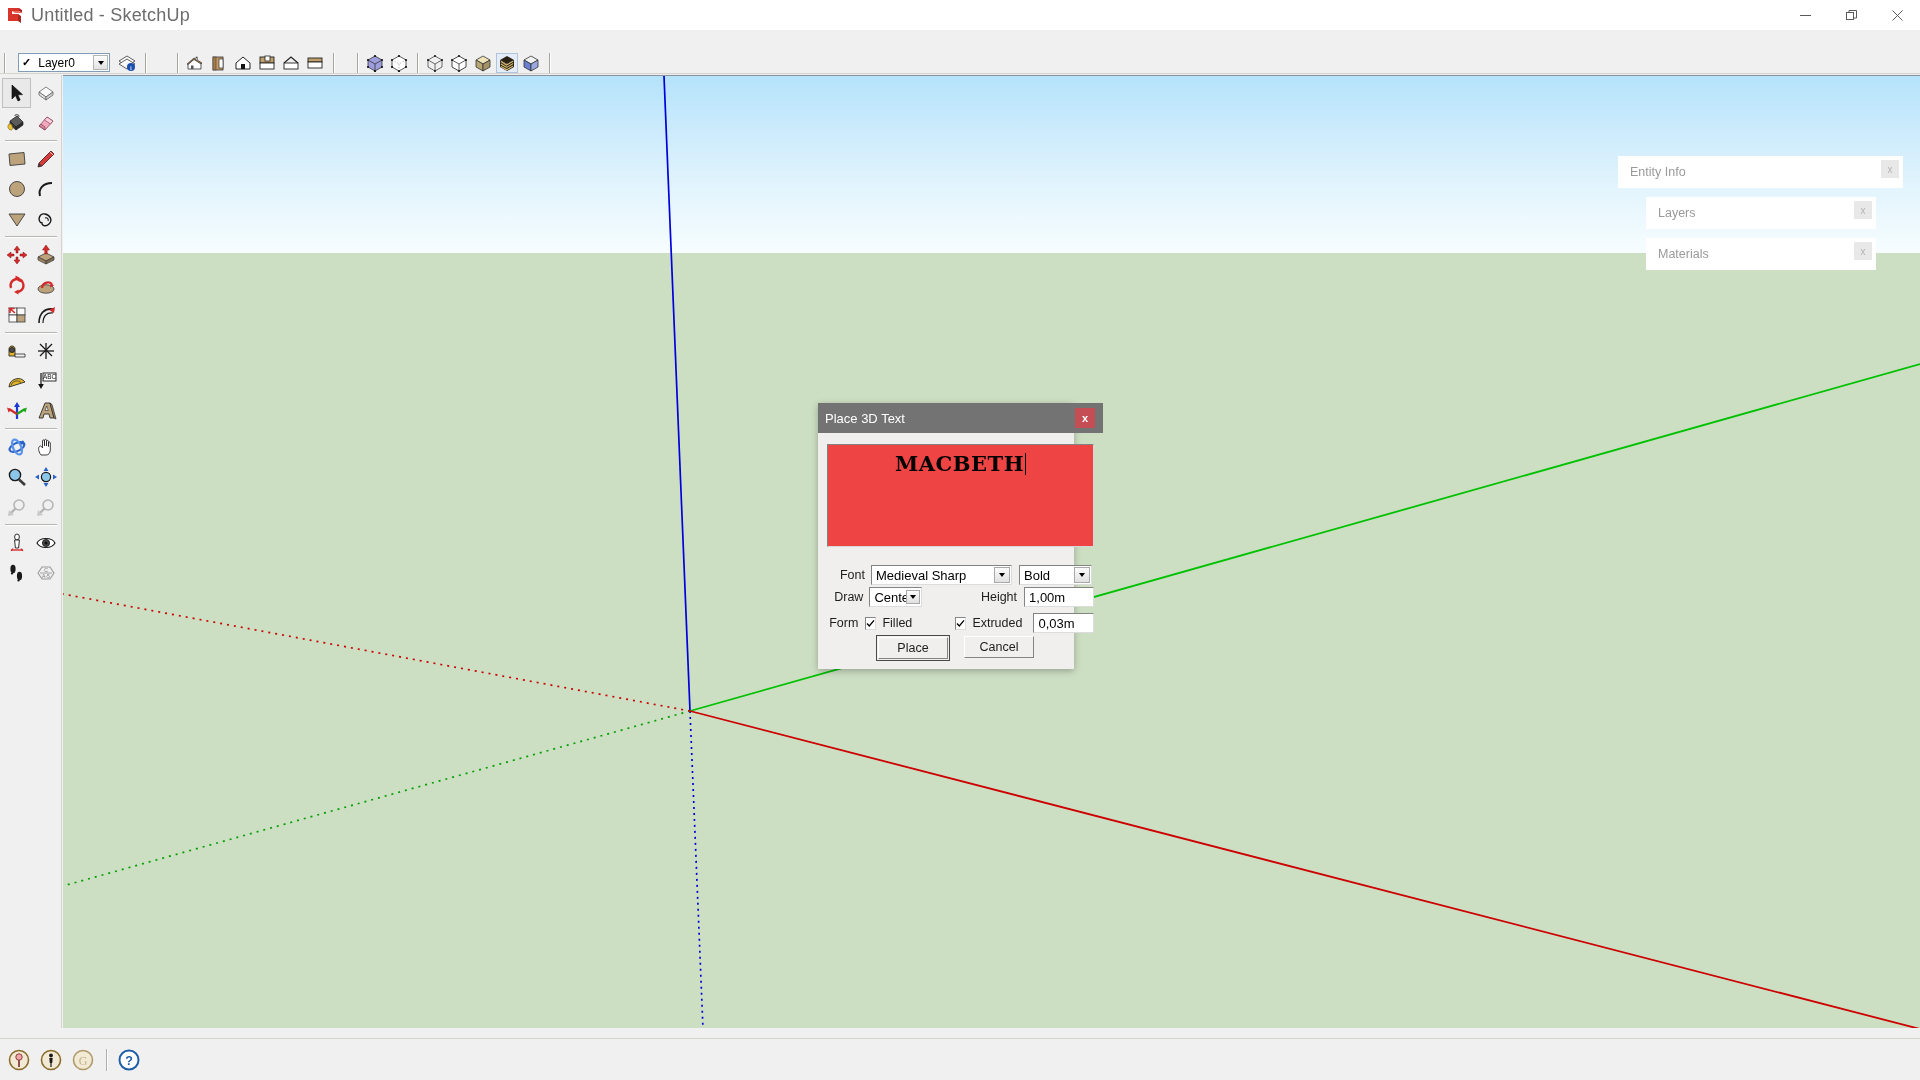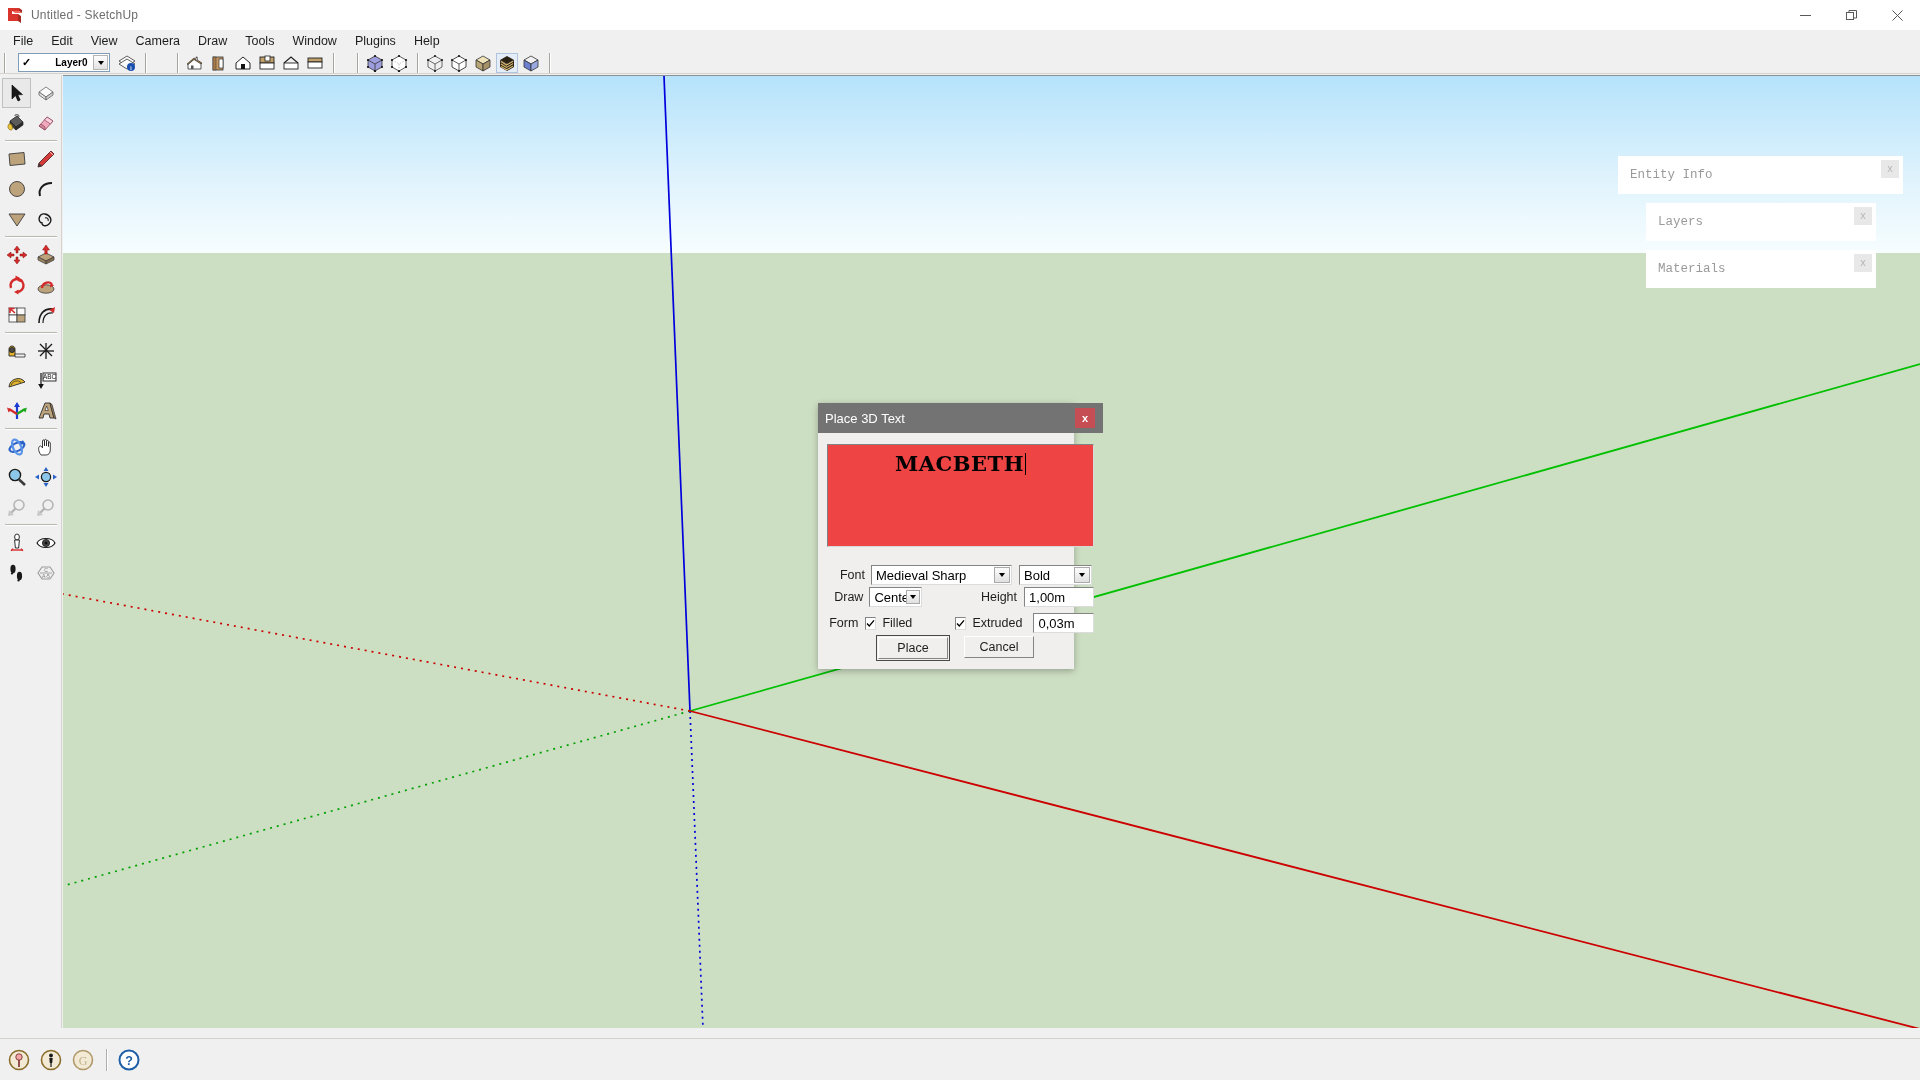--- a/index.html
+++ b/index.html
@@ -26,21 +26,21 @@
     display: flex; align-items: center;
   }
   #app-logo {
     width: 18px; height: 18px;
     margin-left: 6px; margin-right: 7px;
     position: relative; flex: none;
   }
   #app-logo svg { display:block; }
   #title-text {
     color: #6d6d6d;
-    font-size: 12px;
+    font-size: 18px;
     letter-spacing: 0.2px;
     white-space: nowrap;
   }
   #win-controls {
     position: absolute; right: 0; top: 0;
     height: 30px; display: flex;
   }
   .wbtn {
     width: 46px; height: 30px;
     display: flex; align-items: center; justify-content: center;
@@ -84,21 +84,21 @@
     width: 92px; height: 19px;
     background: #fff;
     border: 1px solid #7f9db9;
     display: flex; align-items: center;
     position: relative; flex: none;
   }
   #layer-check {
     font-size: 11px; color: #000; margin-left: 3px; line-height: 1;
     font-weight: bold;
   }
-  #layer-name { margin-left: 24px; font-size: 10px; color: #000; font-weight: bold; }
+  #layer-name { margin-left: 7px; font-size: 12px; color: #000; }
   #layer-arrow {
     position: absolute; right: 1px; top: 1px;
     width: 15px; height: 15px;
     background: linear-gradient(#fdfdfd,#e2e2e2);
     border: 1px solid #b5b5b5;
     display: flex; align-items: center; justify-content: center;
   }
   .caret-down {
     width: 0; height: 0;
     border-left: 3.5px solid transparent;
@@ -165,25 +165,24 @@
   #axes { position: absolute; top: 0; left: 0; }
 
   
   #right-panels {
     position: absolute;
     top: 80px; right: 17px;
     width: 285px;
   }
   .panel {
     background: #ffffff;
-    height: 38px;
+    height: 32px;
     display: flex; align-items: center;
     margin-bottom: 9px;
     position: relative;
-    font-family: Liberation Mono, monospace;
   }
   .panel-title {
     margin-left: 12px;
     color: #9a9a9a;
     font-size: 12.5px;
   }
   .panel-close {
     position: absolute; right: 4px; top: 4px;
     width: 18px; height: 18px;
     background: #e8e8e8;
@@ -371,31 +370,20 @@
       </div>
       <div class="wbtn wbtn-close">
         <svg width="11" height="11">
           <line x1="0.5" y1="0.5" x2="10.5" y2="10.5" stroke="#5a5a5a" stroke-width="1"></line>
           <line x1="10.5" y1="0.5" x2="0.5" y2="10.5" stroke="#5a5a5a" stroke-width="1"></line>
         </svg>
       </div>
     </div>
   </div>
 
-  <div id="menubar">
-    <div class="menu-item">File</div>
-    <div class="menu-item">Edit</div>
-    <div class="menu-item">View</div>
-    <div class="menu-item">Camera</div>
-    <div class="menu-item">Draw</div>
-    <div class="menu-item">Tools</div>
-    <div class="menu-item">Window</div>
-    <div class="menu-item">Plugins</div>
-    <div class="menu-item">Help</div>
-  </div>
 
   <div id="toolbar-top">
     <div class="tb-sep"></div>
 
     <div id="layer-combo">
       <span id="layer-check">✓</span>
       <span id="layer-name">Layer0</span>
       <span id="layer-arrow">
           <span class="caret-down"></span>
         </span>

